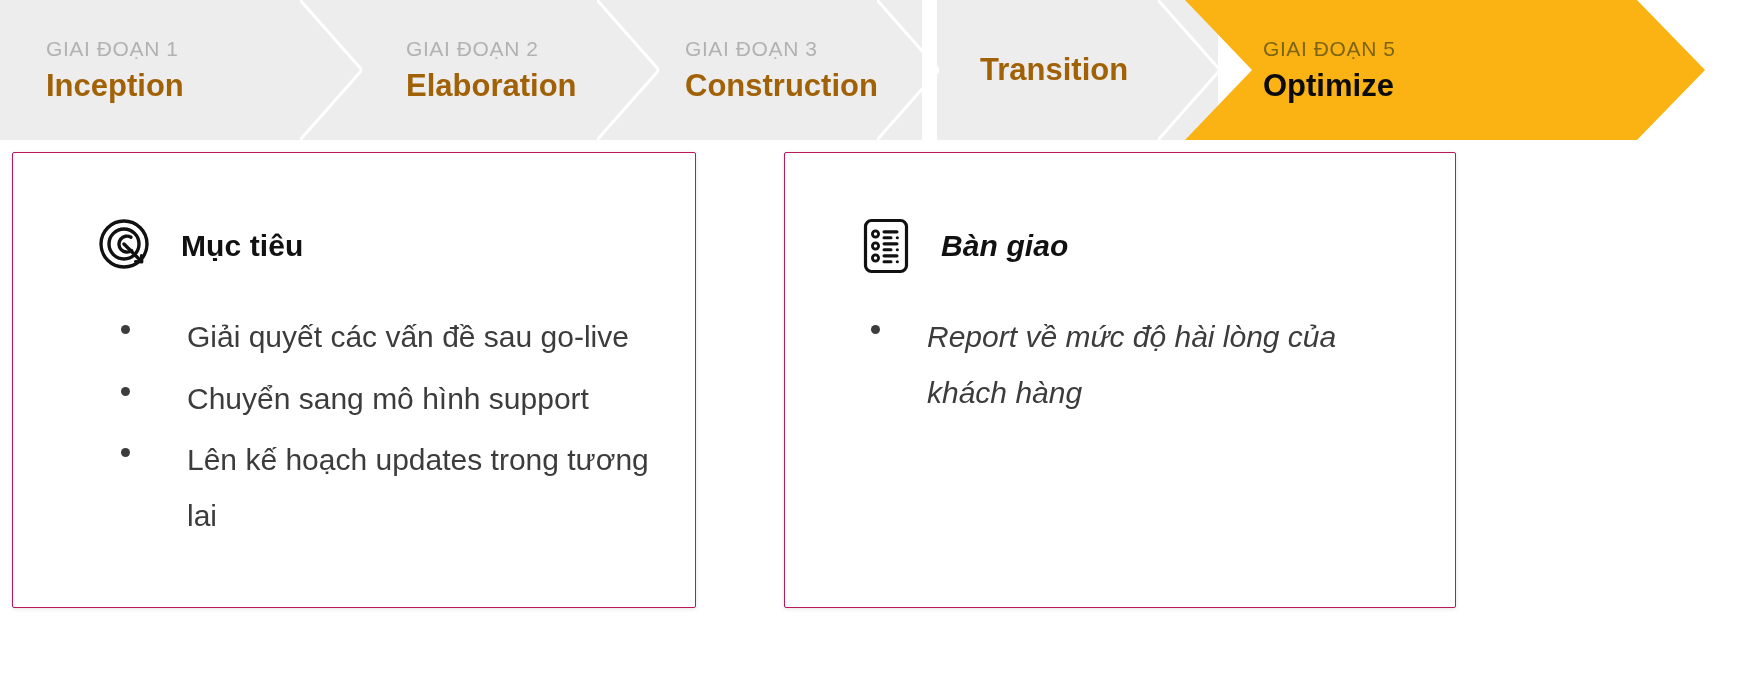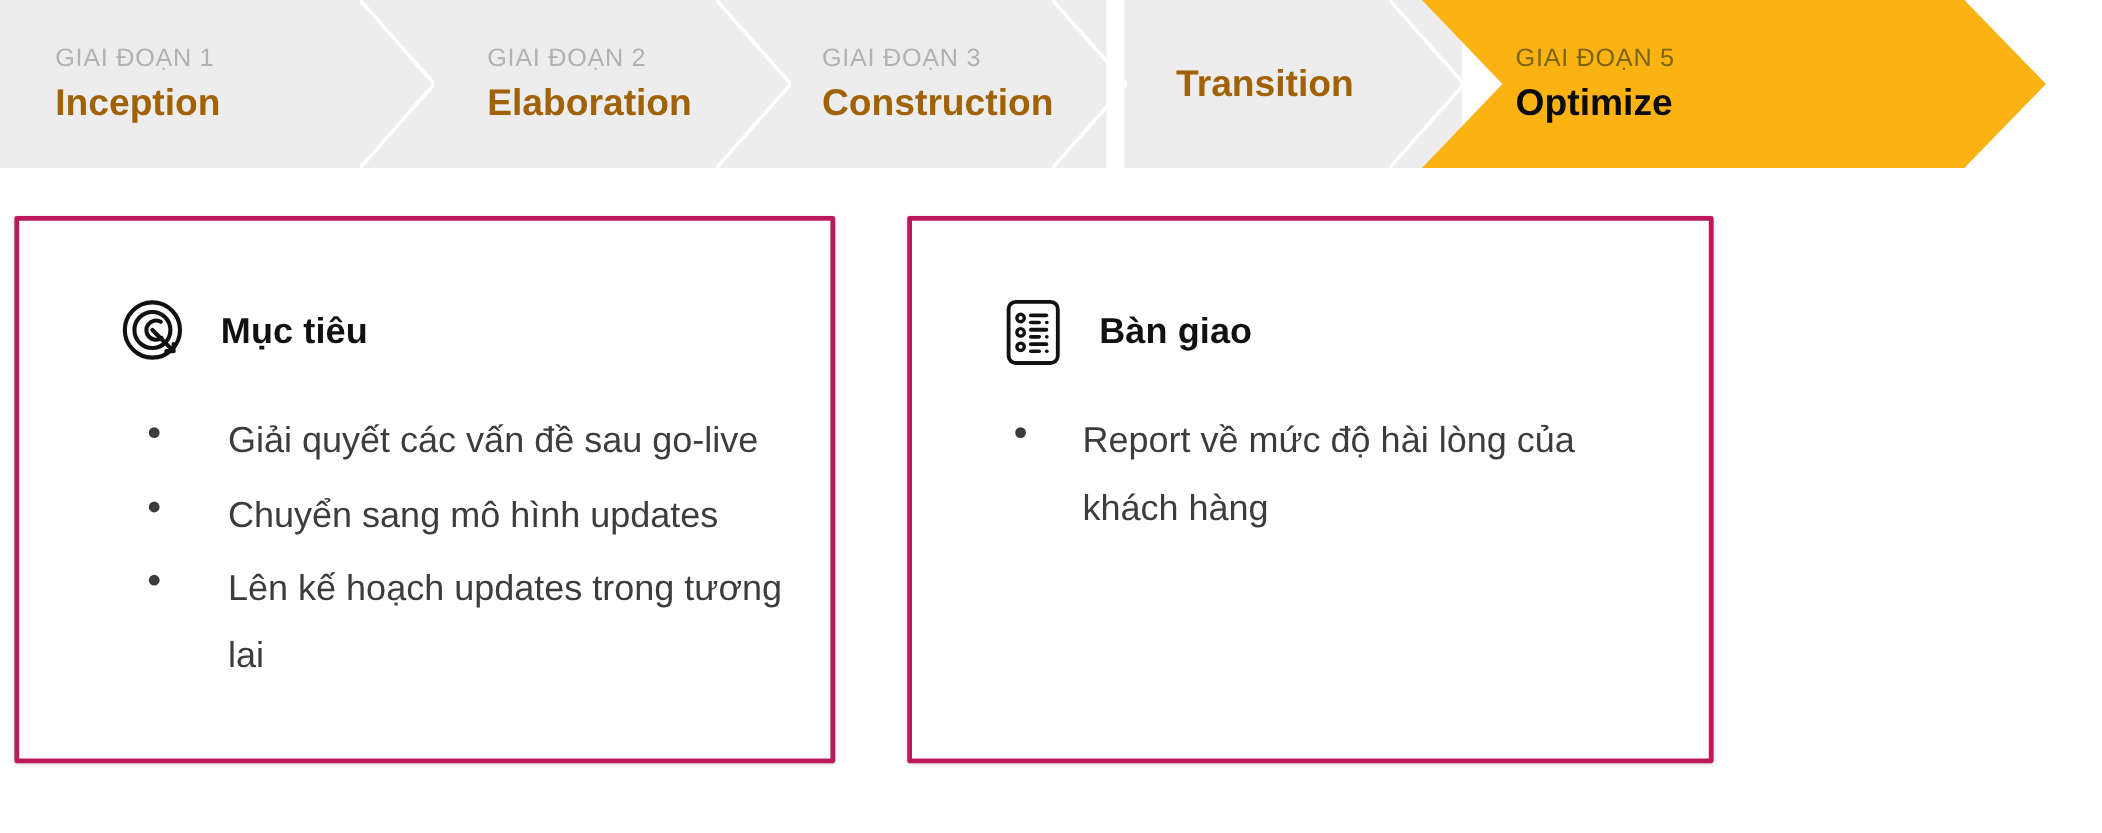--- a/index.html
+++ b/index.html
@@ -67,25 +67,24 @@
     width: 62px;
     height: 140px;
     pointer-events: none;
   }
   .sep svg { display: block; }
 
   
   .card {
     position: absolute;
     background: #ffffff;
-    border: 4px solid #be185d;
+    border: 1px solid #be185d;
     border-radius: 2px;
     box-shadow: 0 1px 4px rgba(0,0,0,0.10), 0 0 1px rgba(0,0,0,0.06);
     box-sizing: border-box;
-    margin-top: 28px;
   }
   .card-head {
     display: flex;
     align-items: center;
     gap: 26px;
   }
   .card-icon {
     flex: 0 0 auto;
     width: 58px;
     height: 58px;
@@ -122,21 +121,21 @@
   }
   .bullets li .txt { display: block; }
 
   
   #card-goal            { left: 12px;  top: 152px; width: 684px; height: 456px; }
   #card-goal .card-head { margin: 64px 0 0 84px; }
   #card-goal .bullets   { margin: 34px 0 0 108px; width: 540px; }
   #card-goal .bullets li { padding-left: 66px; margin-bottom: 6px; }
 
   
-  #card-deliverable            { left: 756px; top: 152px; width: 672px; height: 456px; }
+  #card-deliverable            { left: 784px; top: 152px; width: 672px; height: 456px; font-style: italic; }
   #card-deliverable .card-head { margin: 64px 0 0 72px; }
   #card-deliverable .bullets   { margin: 34px 0 0 86px; width: 520px; }
   #card-deliverable .bullets li { padding-left: 56px; }
 </style>
 </head>
 <body>
 
 <div class="stage-bar">
 
   <div class="stage inactive" id="stage-1" style="left:0px; width:360px; padding-left:46px;">
@@ -201,21 +200,21 @@
     <span class="card-title">Mục tiêu</span>
   </div>
 
   <ul class="bullets">
     <li>
       <span class="dot"></span>
       <span class="txt">Giải quyết các vấn đề sau go-live</span>
     </li>
     <li>
       <span class="dot"></span>
-      <span class="txt">Chuyển sang mô hình updates</span>
+      <span class="txt">Chuyển sang mô hình support</span>
     </li>
     <li>
       <span class="dot"></span>
       <span class="txt">Lên kế hoạch updates trong tương lai</span>
     </li>
   </ul>
 </div>
 
 <div class="card" id="card-deliverable">
 

